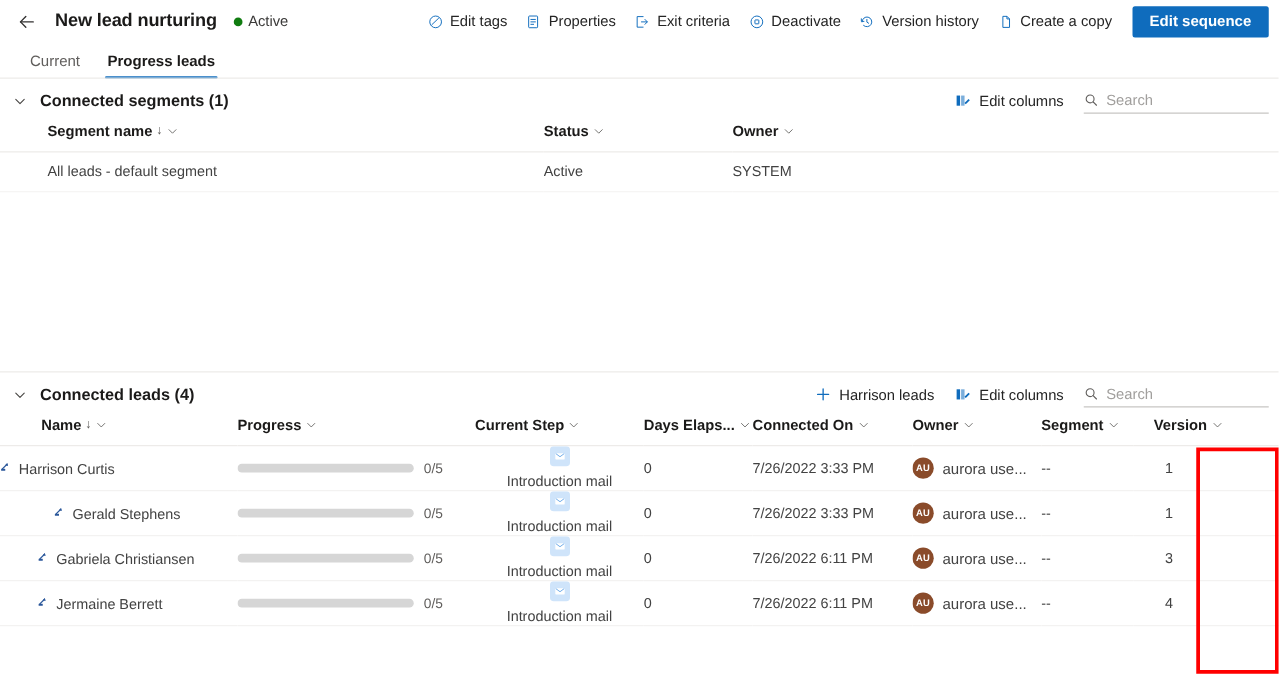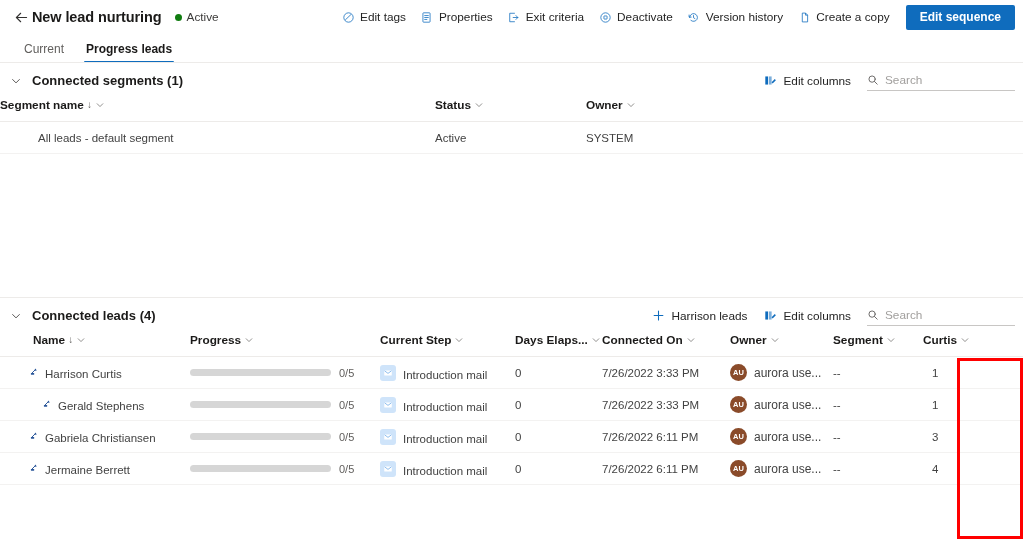--- a/index.html
+++ b/index.html
@@ -24,20 +24,21 @@
   .back-btn {
     width: 22px; height: 22px;
     display: flex; align-items: center; justify-content: center;
     color: #323130; flex: 0 0 auto;
   }
   .back-btn svg { display:block; }
   .title {
     font-size: 14.5px;
     font-weight: 600;
     color: #1b1a19;
+    margin-left: 12px;
     letter-spacing: -0.1px;
     white-space: nowrap;
   }
   .status-pill {
     display: flex; align-items: center; gap: 5px;
     margin-left: 13px;
   }
   .status-dot {
     width: 7px; height: 7px; border-radius: 50%;
     background: #107c10;
@@ -210,21 +211,21 @@
   .prog-track {
     width: 141px; height: 7px;
     background: #d6d6d6;
     border-radius: 4px;
     overflow: hidden;
   }
   .prog-fill { height: 100%; background: #0f6cbd; border-radius: 4px; }
   .prog-label { font-size: 11px; color: #605e5c; }
 
   
-  .step-cell { display: flex; align-items: flex-end; gap: 7px; }
+  .step-cell { display: flex; align-items: center; gap: 7px; flex-direction: column; }
   .mail-ic {
     width: 16px; height: 16px;
     border-radius: 3px;
     background: #cfe4fa;
     display: flex; align-items: center; justify-content: center;
     flex: 0 0 auto;
   }
   .mail-ic svg { display:block; }
 
   
@@ -377,21 +378,21 @@
     </div>
 
     <table class="grid">
       <colgroup>
         <col style="width:435px">
           <col style="width:151px">
           <col style="width:437px">
       </colgroup>
       <thead>
         <tr>
-          <th style="">
+          <th style="padding-left:38px">
             <div class="th-inner">
               <span>Segment name</span>
               <span class="sort-arrow">↓</span>
               <span class="hdr-chev">
                 <svg width="10" height="10" viewBox="0 0 16 16" fill="none" stroke="#605e5c" stroke-width="1.1" stroke-linecap="round" stroke-linejoin="round">
                     <path d="M3.5 6l4.5 4.5L12.5 6"></path>
                   </svg>
               </span>
             </div>
           </th>
@@ -548,87 +549,131 @@
               <span>Segment</span>
               <span class="hdr-chev">
                 <svg width="10" height="10" viewBox="0 0 16 16" fill="none" stroke="#605e5c" stroke-width="1.1" stroke-linecap="round" stroke-linejoin="round">
                     <path d="M3.5 6l4.5 4.5L12.5 6"></path>
                   </svg>
               </span>
             </div>
           </th>
           <th style="padding-left:16px">
             <div class="th-inner">
-              <span>Curtis</span>
+              <span>Version</span>
               <span class="hdr-chev">
                 <svg width="10" height="10" viewBox="0 0 16 16" fill="none" stroke="#605e5c" stroke-width="1.1" stroke-linecap="round" stroke-linejoin="round">
                     <path d="M3.5 6l4.5 4.5L12.5 6"></path>
                   </svg>
               </span>
             </div>
           </th>
         </tr>
       </thead>
       <tbody>
+
+        <tr>
+          <td style="">
+            <div class="name-cell">
+              <span class="lead-ic">
+                <svg width="12" height="12" viewBox="0 0 16 16" fill="none">
+                  <path d="M2.5 9.5L7.5 4.5" stroke="#2b579a" stroke-width="1.3" stroke-linecap="round"></path>
+                  <path d="M7.8 3.2l.9 3.3-3.3-.9z" fill="#2b579a"></path>
+                  <rect x="1.2" y="9.2" width="4.4" height="2.3" rx="0.4" fill="#2b579a"></rect>
+                </svg>
+              </span>
+              <span class="name-txt">Harrison Curtis</span>
+            </div>
+          </td>
+          <td>
+            <div class="prog-wrap">
+              <div class="prog-track">
+                  <div class="prog-fill" style="width:0%"></div>
+                </div>
+              <span class="prog-label">0/5</span>
+            </div>
+          </td>
+          <td>
+            <div class="step-cell">
+              <span class="mail-ic">
+                <svg width="10" height="10" viewBox="0 0 16 16" fill="none" stroke="#ffffff" stroke-width="1.4" stroke-linejoin="round">
+                  <rect x="2" y="4" width="12" height="8" rx="0.8" fill="#ffffff" stroke="none"></rect>
+                  <path d="M2.6 4.6L8 8.6l5.4-4" stroke="#6aa8e8" stroke-width="1.2" fill="none"></path>
+                </svg>
+              </span>
+              <span>Introduction mail</span>
+            </div>
+          </td>
+          <td>0</td>
+          <td>7/26/2022 3:33 PM</td>
+          <td>
+            <div class="owner-cell">
+              <span class="avatar">AU</span>
+              <span class="owner-name">aurora use...</span>
+            </div>
+          </td>
+          <td>--</td>
+          <td style="padding-left:25px">1</td>
+        </tr>
+
+        <tr>
+          <td style="padding-left:43px">
+            <div class="name-cell">
+              <span class="lead-ic">
+                <svg width="12" height="12" viewBox="0 0 16 16" fill="none">
+                  <path d="M2.5 9.5L7.5 4.5" stroke="#2b579a" stroke-width="1.3" stroke-linecap="round"></path>
+                  <path d="M7.8 3.2l.9 3.3-3.3-.9z" fill="#2b579a"></path>
+                  <rect x="1.2" y="9.2" width="4.4" height="2.3" rx="0.4" fill="#2b579a"></rect>
+                </svg>
+              </span>
+              <span class="name-txt">Gerald Stephens</span>
+            </div>
+          </td>
+          <td>
+            <div class="prog-wrap">
+              <div class="prog-track">
+                  <div class="prog-fill" style="width:0%"></div>
+                </div>
+              <span class="prog-label">0/5</span>
+            </div>
+          </td>
+          <td>
+            <div class="step-cell">
+              <span class="mail-ic">
+                <svg width="10" height="10" viewBox="0 0 16 16" fill="none">
+                  <rect x="2" y="4" width="12" height="8" rx="0.8" fill="#ffffff"></rect>
+                  <path d="M2.6 4.6L8 8.6l5.4-4" stroke="#6aa8e8" stroke-width="1.2" fill="none"></path>
+                </svg>
+              </span>
+              <span>Introduction mail</span>
+            </div>
+          </td>
+          <td>0</td>
+          <td>7/26/2022 3:33 PM</td>
+          <td>
+            <div class="owner-cell">
+              <span class="avatar">AU</span>
+              <span class="owner-name">aurora use...</span>
+            </div>
+          </td>
+          <td>--</td>
+          <td style="padding-left:25px">1</td>
+        </tr>
 
         <tr>
           <td style="padding-left:30px">
             <div class="name-cell">
               <span class="lead-ic">
                 <svg width="12" height="12" viewBox="0 0 16 16" fill="none">
                   <path d="M2.5 9.5L7.5 4.5" stroke="#2b579a" stroke-width="1.3" stroke-linecap="round"></path>
                   <path d="M7.8 3.2l.9 3.3-3.3-.9z" fill="#2b579a"></path>
                   <rect x="1.2" y="9.2" width="4.4" height="2.3" rx="0.4" fill="#2b579a"></rect>
                 </svg>
               </span>
-              <span class="name-txt">Harrison Curtis</span>
-            </div>
-          </td>
-          <td>
-            <div class="prog-wrap">
-              <div class="prog-track">
-                  <div class="prog-fill" style="width:0%"></div>
-                </div>
-              <span class="prog-label">0/5</span>
-            </div>
-          </td>
-          <td>
-            <div class="step-cell">
-              <span class="mail-ic">
-                <svg width="10" height="10" viewBox="0 0 16 16" fill="none" stroke="#ffffff" stroke-width="1.4" stroke-linejoin="round">
-                  <rect x="2" y="4" width="12" height="8" rx="0.8" fill="#ffffff" stroke="none"></rect>
-                  <path d="M2.6 4.6L8 8.6l5.4-4" stroke="#6aa8e8" stroke-width="1.2" fill="none"></path>
-                </svg>
-              </span>
-              <span>Introduction mail</span>
-            </div>
-          </td>
-          <td>0</td>
-          <td>7/26/2022 3:33 PM</td>
-          <td>
-            <div class="owner-cell">
-              <span class="avatar">AU</span>
-              <span class="owner-name">aurora use...</span>
-            </div>
-          </td>
-          <td>--</td>
-          <td style="padding-left:25px">1</td>
-        </tr>
-
-        <tr>
-          <td style="padding-left:43px">
-            <div class="name-cell">
-              <span class="lead-ic">
-                <svg width="12" height="12" viewBox="0 0 16 16" fill="none">
-                  <path d="M2.5 9.5L7.5 4.5" stroke="#2b579a" stroke-width="1.3" stroke-linecap="round"></path>
-                  <path d="M7.8 3.2l.9 3.3-3.3-.9z" fill="#2b579a"></path>
-                  <rect x="1.2" y="9.2" width="4.4" height="2.3" rx="0.4" fill="#2b579a"></rect>
-                </svg>
-              </span>
-              <span class="name-txt">Gerald Stephens</span>
+              <span class="name-txt">Gabriela Christiansen</span>
             </div>
           </td>
           <td>
             <div class="prog-wrap">
               <div class="prog-track">
                   <div class="prog-fill" style="width:0%"></div>
                 </div>
               <span class="prog-label">0/5</span>
             </div>
           </td>
@@ -637,42 +682,42 @@
               <span class="mail-ic">
                 <svg width="10" height="10" viewBox="0 0 16 16" fill="none">
                   <rect x="2" y="4" width="12" height="8" rx="0.8" fill="#ffffff"></rect>
                   <path d="M2.6 4.6L8 8.6l5.4-4" stroke="#6aa8e8" stroke-width="1.2" fill="none"></path>
                 </svg>
               </span>
               <span>Introduction mail</span>
             </div>
           </td>
           <td>0</td>
-          <td>7/26/2022 3:33 PM</td>
+          <td>7/26/2022 6:11 PM</td>
           <td>
             <div class="owner-cell">
               <span class="avatar">AU</span>
               <span class="owner-name">aurora use...</span>
             </div>
           </td>
           <td>--</td>
-          <td style="padding-left:25px">1</td>
+          <td style="padding-left:25px">3</td>
         </tr>
 
         <tr>
           <td style="padding-left:30px">
             <div class="name-cell">
               <span class="lead-ic">
                 <svg width="12" height="12" viewBox="0 0 16 16" fill="none">
                   <path d="M2.5 9.5L7.5 4.5" stroke="#2b579a" stroke-width="1.3" stroke-linecap="round"></path>
                   <path d="M7.8 3.2l.9 3.3-3.3-.9z" fill="#2b579a"></path>
                   <rect x="1.2" y="9.2" width="4.4" height="2.3" rx="0.4" fill="#2b579a"></rect>
                 </svg>
               </span>
-              <span class="name-txt">Gabriela Christiansen</span>
+              <span class="name-txt">Jermaine Berrett</span>
             </div>
           </td>
           <td>
             <div class="prog-wrap">
               <div class="prog-track">
                   <div class="prog-fill" style="width:0%"></div>
                 </div>
               <span class="prog-label">0/5</span>
             </div>
           </td>
@@ -689,64 +734,20 @@
           </td>
           <td>0</td>
           <td>7/26/2022 6:11 PM</td>
           <td>
             <div class="owner-cell">
               <span class="avatar">AU</span>
               <span class="owner-name">aurora use...</span>
             </div>
           </td>
           <td>--</td>
-          <td style="padding-left:25px">3</td>
-        </tr>
-
-        <tr>
-          <td style="padding-left:30px">
-            <div class="name-cell">
-              <span class="lead-ic">
-                <svg width="12" height="12" viewBox="0 0 16 16" fill="none">
-                  <path d="M2.5 9.5L7.5 4.5" stroke="#2b579a" stroke-width="1.3" stroke-linecap="round"></path>
-                  <path d="M7.8 3.2l.9 3.3-3.3-.9z" fill="#2b579a"></path>
-                  <rect x="1.2" y="9.2" width="4.4" height="2.3" rx="0.4" fill="#2b579a"></rect>
-                </svg>
-              </span>
-              <span class="name-txt">Jermaine Berrett</span>
-            </div>
-          </td>
-          <td>
-            <div class="prog-wrap">
-              <div class="prog-track">
-                  <div class="prog-fill" style="width:0%"></div>
-                </div>
-              <span class="prog-label">0/5</span>
-            </div>
-          </td>
-          <td>
-            <div class="step-cell">
-              <span class="mail-ic">
-                <svg width="10" height="10" viewBox="0 0 16 16" fill="none">
-                  <rect x="2" y="4" width="12" height="8" rx="0.8" fill="#ffffff"></rect>
-                  <path d="M2.6 4.6L8 8.6l5.4-4" stroke="#6aa8e8" stroke-width="1.2" fill="none"></path>
-                </svg>
-              </span>
-              <span>Introduction mail</span>
-            </div>
-          </td>
-          <td>0</td>
-          <td>7/26/2022 6:11 PM</td>
-          <td>
-            <div class="owner-cell">
-              <span class="avatar">AU</span>
-              <span class="owner-name">aurora use...</span>
-            </div>
-          </td>
-          <td>--</td>
           <td style="padding-left:25px">4</td>
         </tr>
 
       </tbody>
     </table>
   </div>
 
   <div class="highlight-rect" style="left:957px; top:358px; width:66px; height:181px;"></div>
 
 </div>

